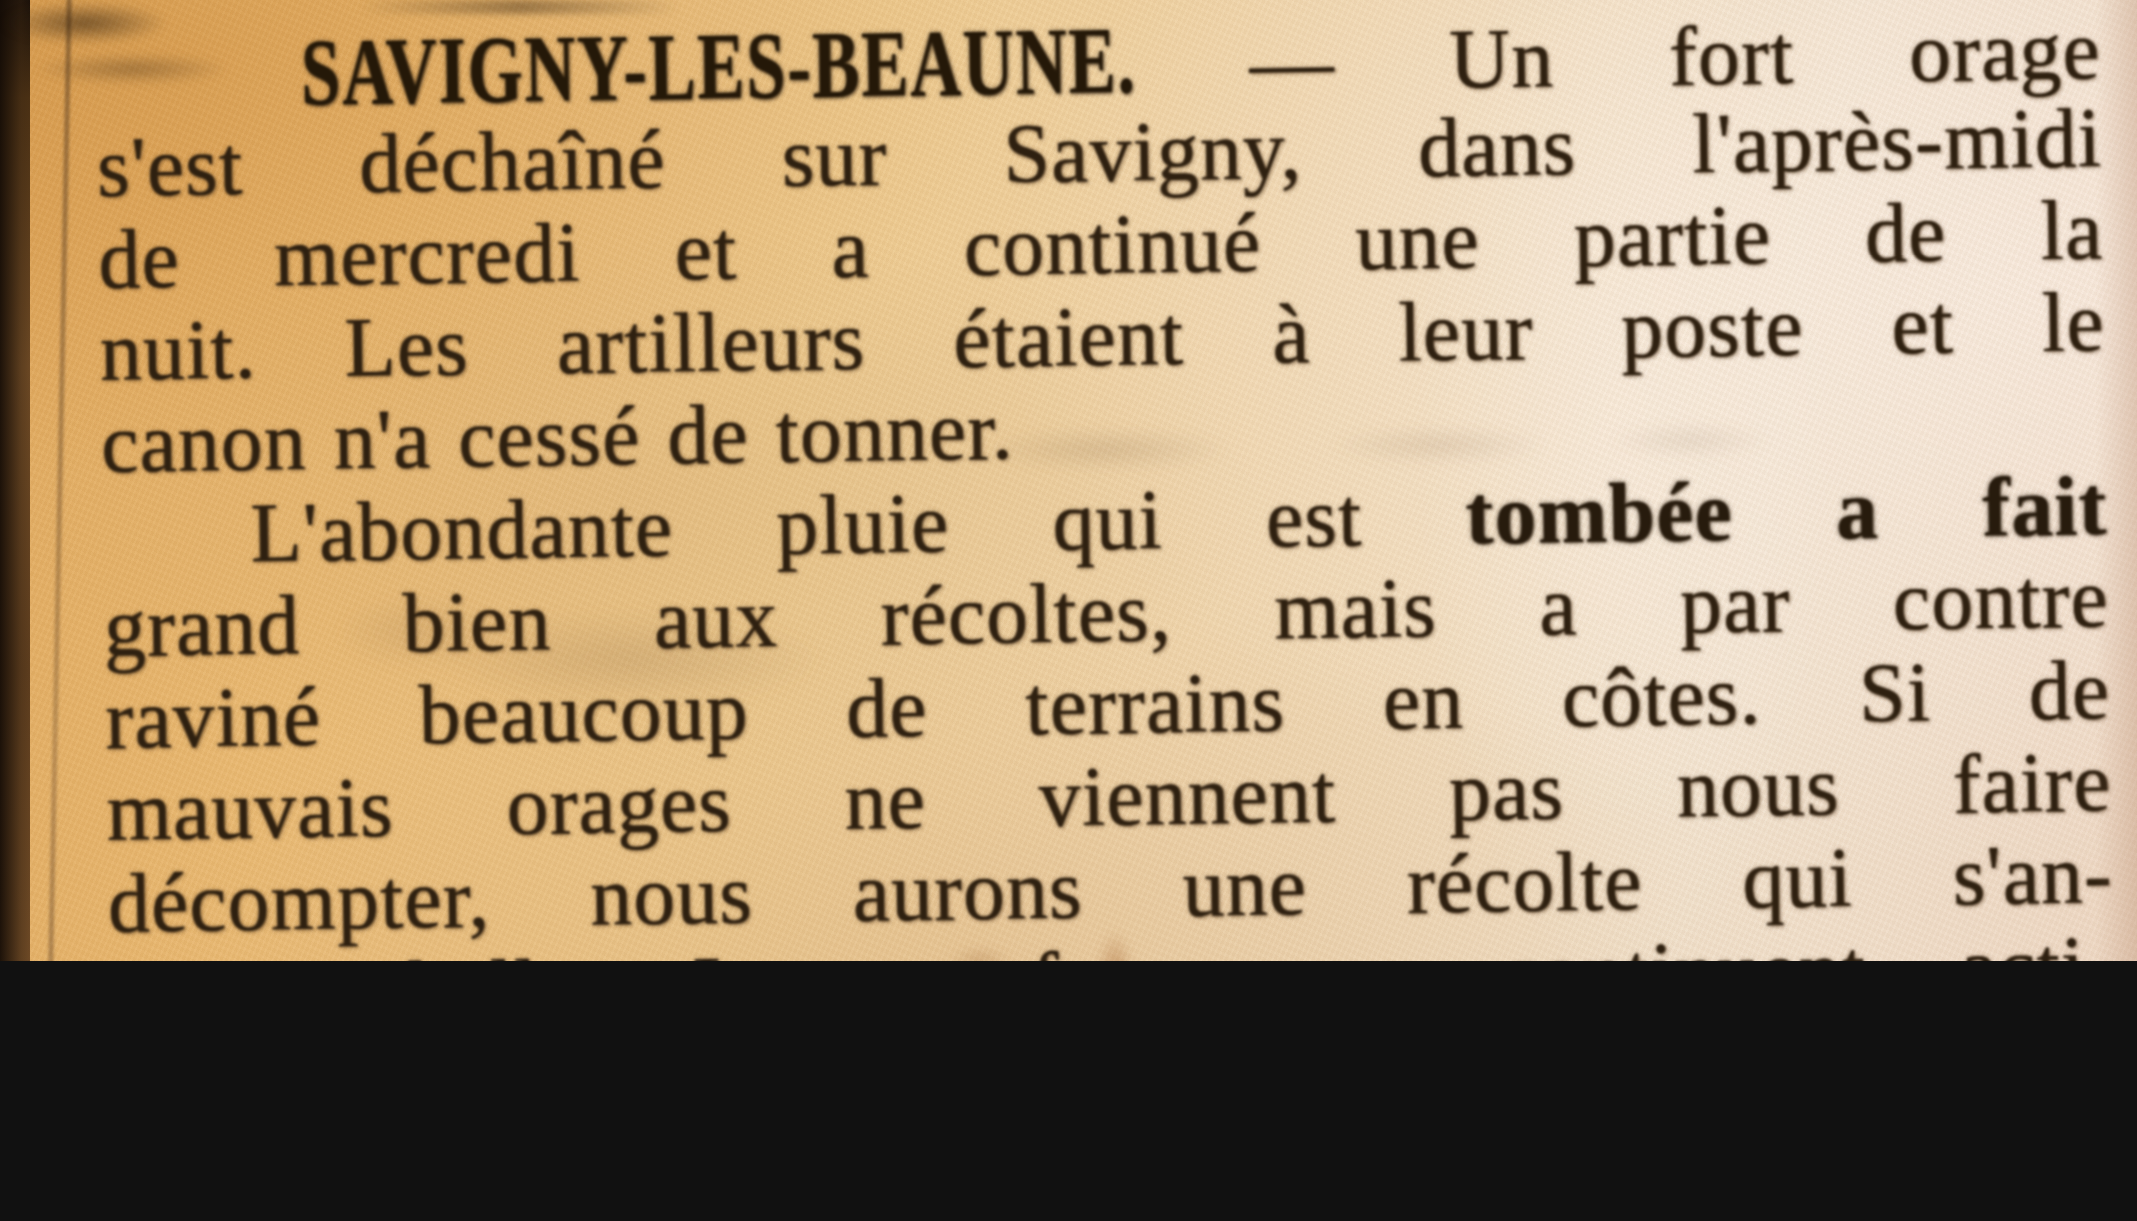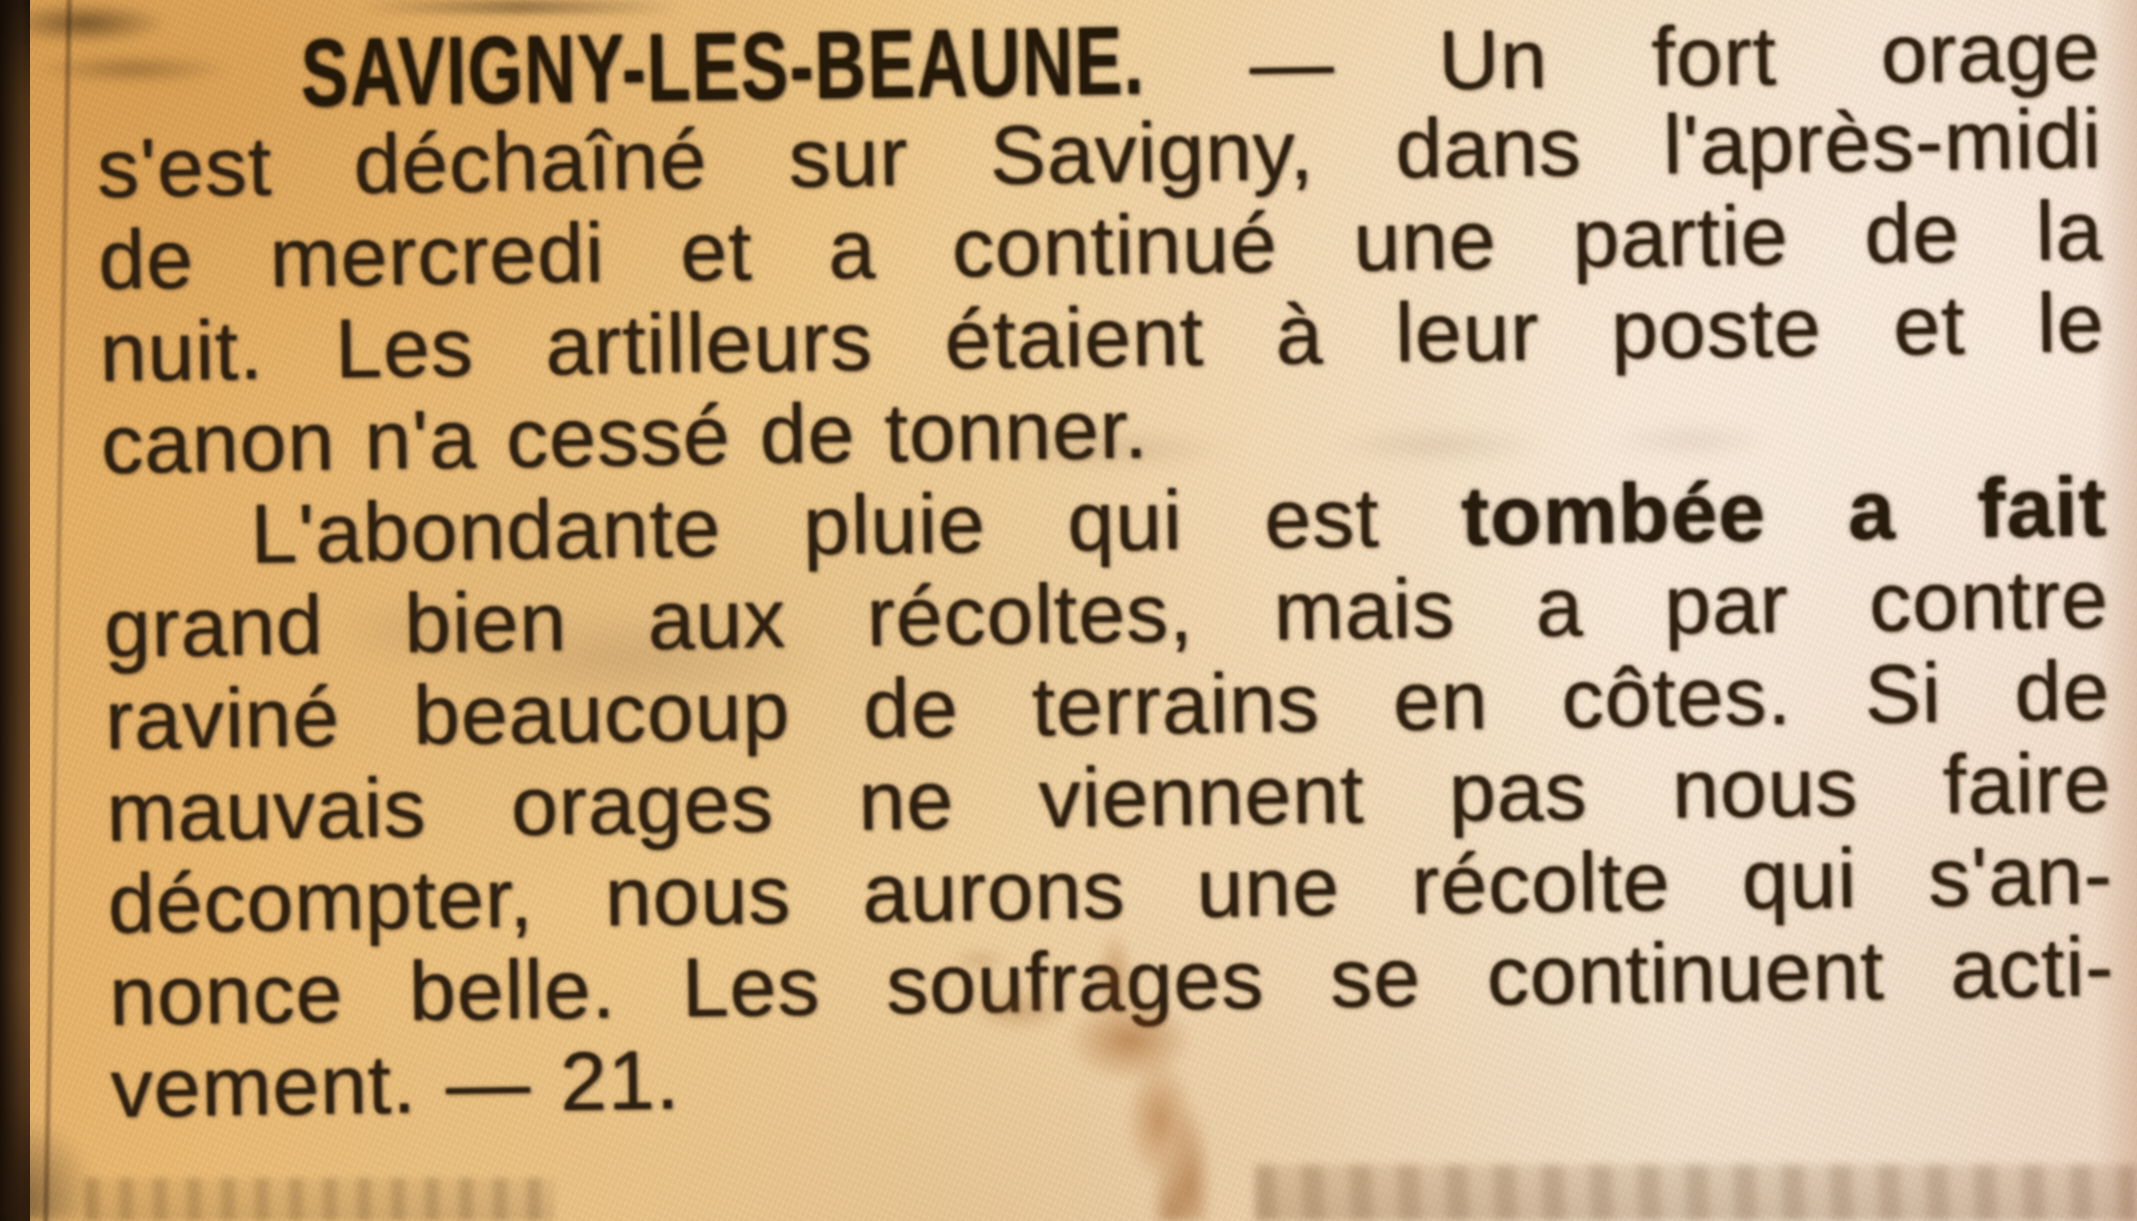--- a/index.html
+++ b/index.html
@@ -1,18 +1,18 @@
 <!DOCTYPE html>
 <html><head>
 <meta charset="utf-8">
 <style>
   html,body { margin:0; padding:0; background:#111; }
   .stage {
-    position:relative; width:2137px; height:1221px; overflow:hidden;
-    font-family:Liberation Sans, sans-serif;
+    position:relative; width:2137px; height:961px; overflow:hidden;
+    font-family:Liberation Serif, serif;
     background:
       radial-gradient(1400px 700px at 8% 6%,  rgba(190,115,30,0.30), transparent 60%),
       radial-gradient(1600px 900px at 95% 30%, rgba(255,245,238,0.55), transparent 65%),
       radial-gradient(300px 800px at 76% 45%,  rgba(255,248,242,0.30), transparent 70%),
       radial-gradient(1200px 500px at 45% 100%, rgba(205,160,110,0.25), transparent 70%),
       radial-gradient(900px 400px at 30% 52%,  rgba(150,110,70,0.10), transparent 70%),
       linear-gradient(101deg, #e0a85c 0%, #eaba72 18%, #eeca8e 38%, #f0d6ae 58%, #f2e2cd 80%, #eed8c4 100%);
   }
   .grain {
     position:absolute; inset:0; pointer-events:none;

